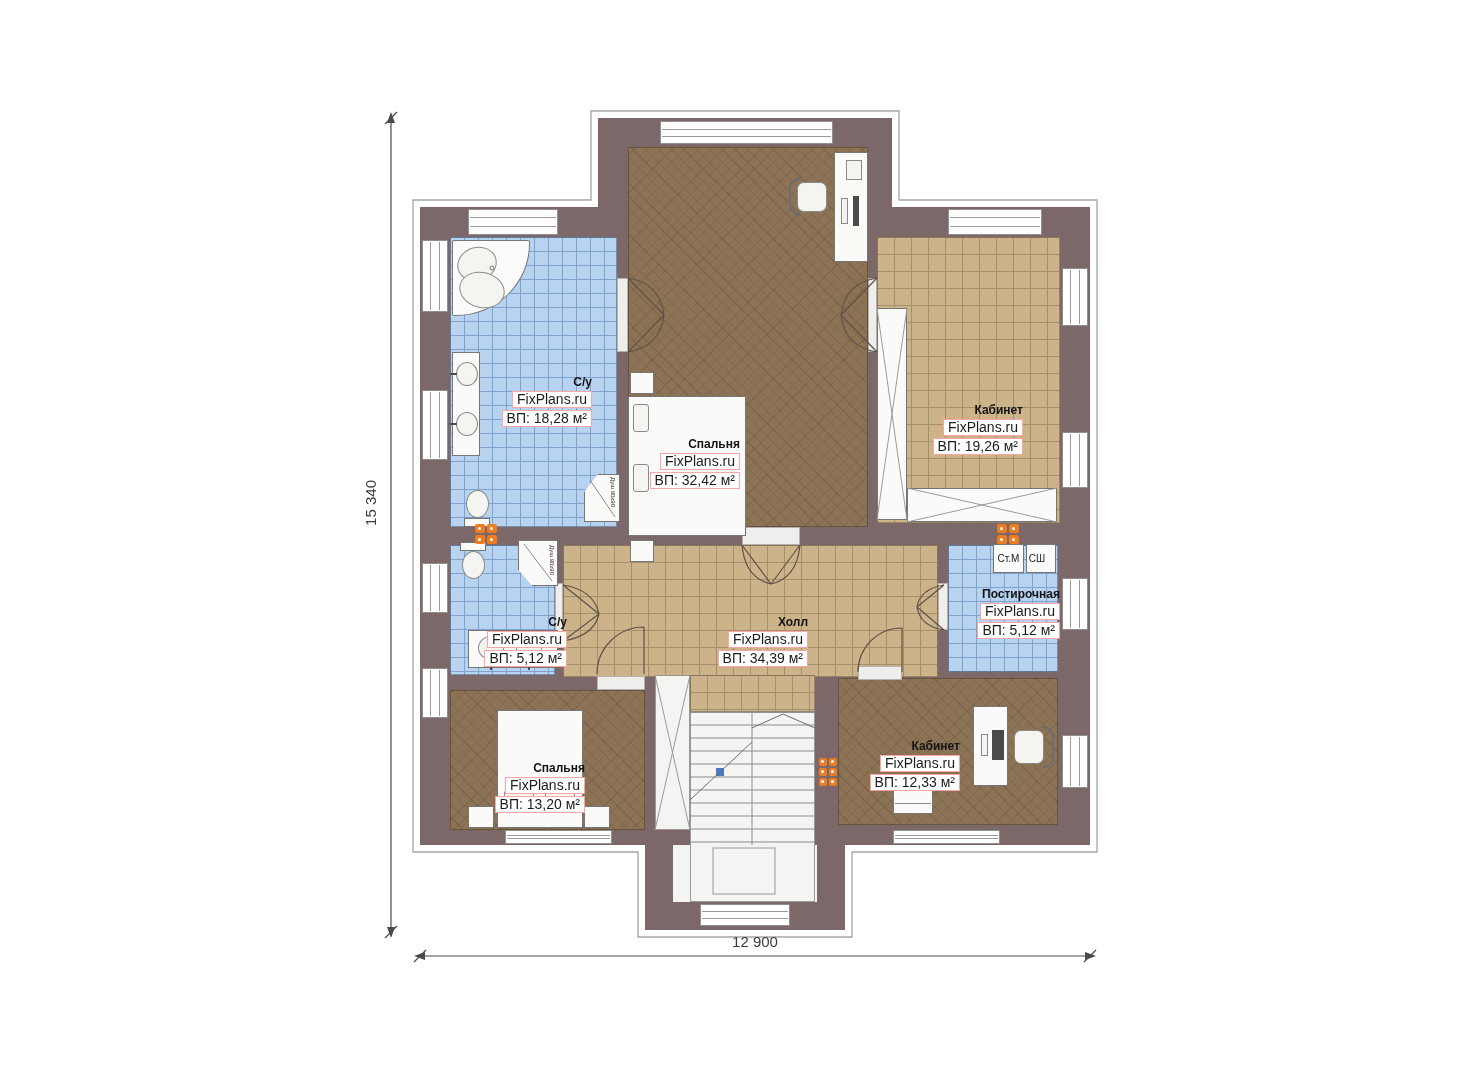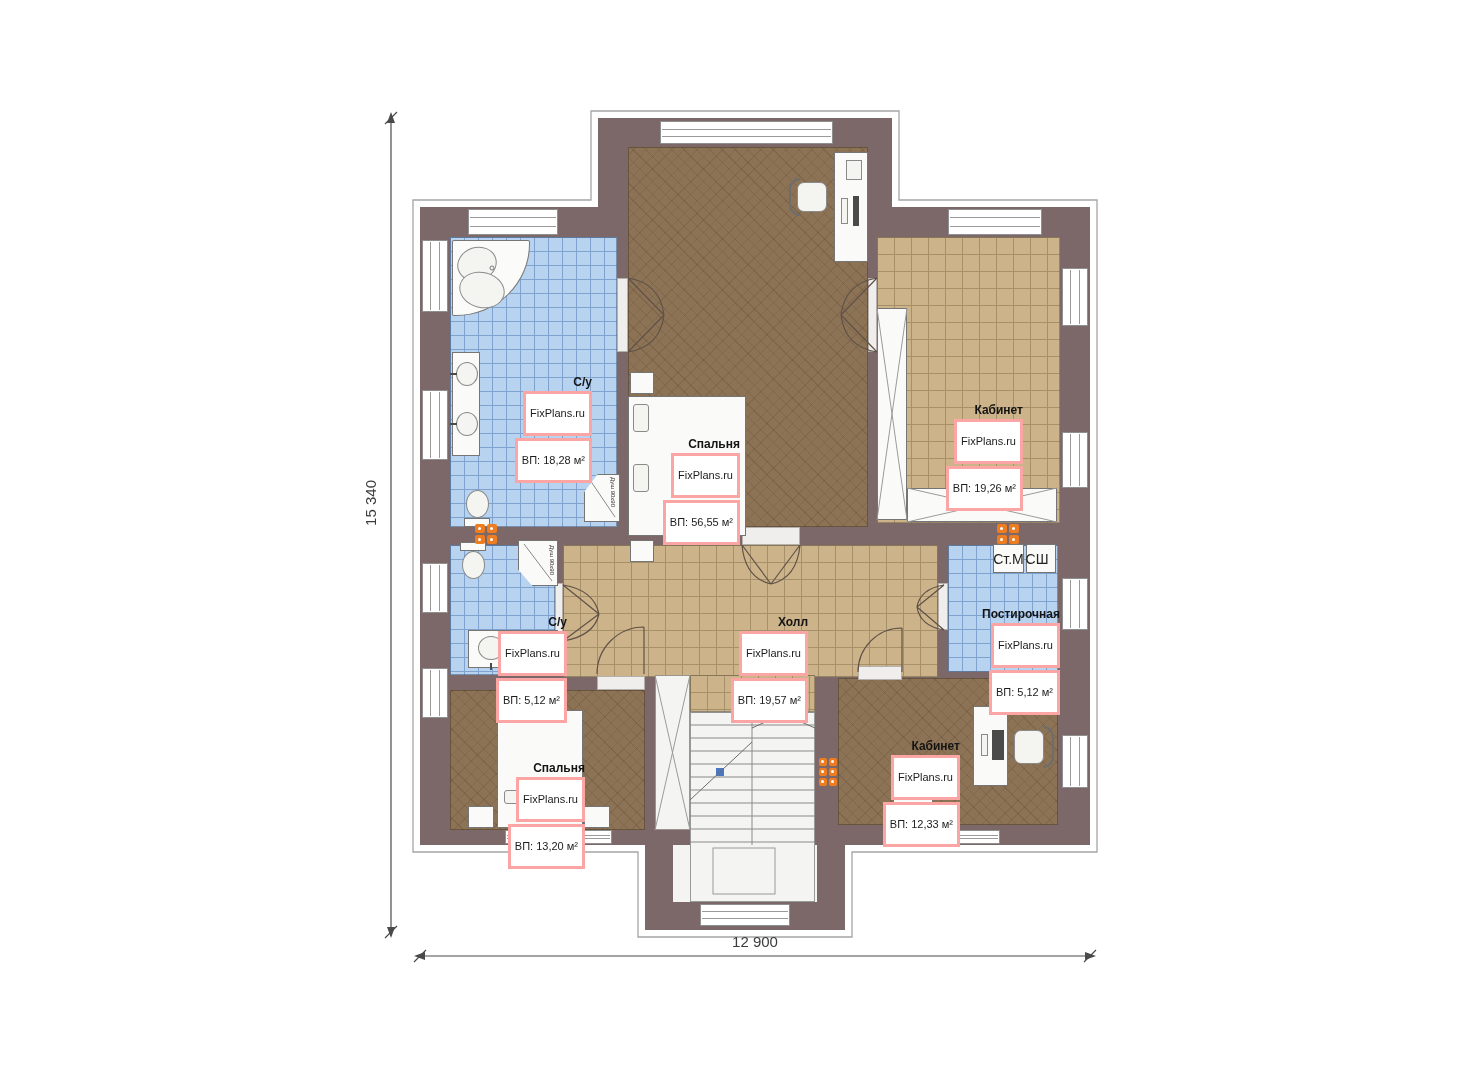--- a/index.html
+++ b/index.html
@@ -24,28 +24,28 @@
   .win.h::before{content:"";position:absolute;left:1px;right:1px;top:31%;border-top:1px solid #9a9a9a;}
   .win.h::after{content:"";position:absolute;left:1px;right:1px;bottom:31%;border-bottom:1px solid #9a9a9a;}
   .win.v::before{content:"";position:absolute;top:1px;bottom:1px;left:31%;border-left:1px solid #9a9a9a;}
   .win.v::after{content:"";position:absolute;top:1px;bottom:1px;right:31%;border-right:1px solid #9a9a9a;}
   .gap{background:#efeeec;border:1px solid #b5b0ac;box-sizing:border-box;}
   .fix{background:#fafaf8;border:1px solid #757575;box-sizing:border-box;}
   .fix2{background:#f4f4f1;border:1px solid #8a8a8a;box-sizing:border-box;}
   .dark{background:#4a4a4a;}
   .rlabel{position:absolute;display:flex;flex-direction:column;align-items:flex-end;gap:2px;z-index:7;margin-top:32px;}
   .rname{font-weight:bold;font-size:12px;color:#141414;line-height:13px;white-space:nowrap;}
-  .lbox{border:3px solid #fca5a5;background:#fff;padding:12px 4px;font-size:11px;line-height:15px;
+  .lbox{border:1px solid #fca5a5;background:#fff;padding:0 4px;font-size:14px;line-height:15px;
         color:#1c1c1c;white-space:nowrap;}
   .rad{display:grid;gap:2px;z-index:6;}
   .rad i{background:#ee7d22;border-radius:2px;position:relative;display:block;}
   .rad i::after{content:"";position:absolute;left:30%;top:30%;width:3px;height:3px;background:#fff;border-radius:50%;}
   .dim{position:absolute;font-size:15px;color:#3c3c3c;z-index:8;white-space:nowrap;}
   .vtext{writing-mode:vertical-rl;transform:rotate(180deg);}
-  .applbl{position:absolute;font-size:14px;color:#222;display:flex;align-items:center;justify-content:center;z-index:7;}
+  .applbl{position:absolute;font-size:10px;color:#222;display:flex;align-items:center;justify-content:center;z-index:7;}
   .shlbl{position:absolute;font-size:6px;color:#333;writing-mode:vertical-rl;z-index:7;line-height:6px;}
   svg.overlay{position:absolute;left:0;top:0;z-index:6;pointer-events:none;}
   .chairback-l{border:2px solid #6d6d6d;border-right:none;border-radius:20px 0 0 20px;background:transparent;box-sizing:border-box;}
   .chairback-r{border:2px solid #6d6d6d;border-left:none;border-radius:0 20px 20px 0;background:transparent;box-sizing:border-box;}
   .tub{background:#fbfbf9;border:1px solid #777;border-radius:2px 2px 95% 2px;box-sizing:border-box;}
   .lobe{background:#f4f4f1;border:1px solid #8a8a8a;border-radius:50%;box-sizing:border-box;}
   .oval{border-radius:50%;}
 </style>
 </head>
 <body>
@@ -232,38 +232,38 @@
   </svg>
 
   <div class="rlabel" style="left:477px;top:344px;width:115px;">
     <div class="rname">С/у</div>
     <div class="lbox">FixPlans.ru</div>
     <div class="lbox">ВП: 18,28 м²</div>
   </div>
   <div class="rlabel" style="left:645px;top:406px;width:95px;">
     <div class="rname">Спальня</div>
     <div class="lbox">FixPlans.ru</div>
-    <div class="lbox">ВП: 56,55 м²</div>
+    <div class="lbox">ВП: 32,42 м²</div>
   </div>
   <div class="rlabel" style="left:933px;top:372px;width:90px;">
     <div class="rname">Кабинет</div>
     <div class="lbox">FixPlans.ru</div>
     <div class="lbox">ВП: 19,26 м²</div>
   </div>
   <div class="rlabel" style="left:487px;top:584px;width:80px;">
     <div class="rname">С/у</div>
     <div class="lbox">FixPlans.ru</div>
     <div class="lbox">ВП: 5,12 м²</div>
   </div>
   <div class="rlabel" style="left:718px;top:584px;width:90px;">
     <div class="rname">Холл</div>
     <div class="lbox">FixPlans.ru</div>
-    <div class="lbox">ВП: 19,57 м²</div>
-  </div>
-  <div class="rlabel" style="left:978px;top:576px;width:82px;">
+    <div class="lbox">ВП: 34,39 м²</div>
+  </div>
+  <div class="rlabel" style="left:978px;top:556px;width:82px;">
     <div class="rname">Постирочная</div>
     <div class="lbox">FixPlans.ru</div>
     <div class="lbox">ВП: 5,12 м²</div>
   </div>
   <div class="rlabel" style="left:490px;top:730px;width:95px;">
     <div class="rname">Спальня</div>
     <div class="lbox">FixPlans.ru</div>
     <div class="lbox">ВП: 13,20 м²</div>
   </div>
   <div class="rlabel" style="left:870px;top:708px;width:90px;">

